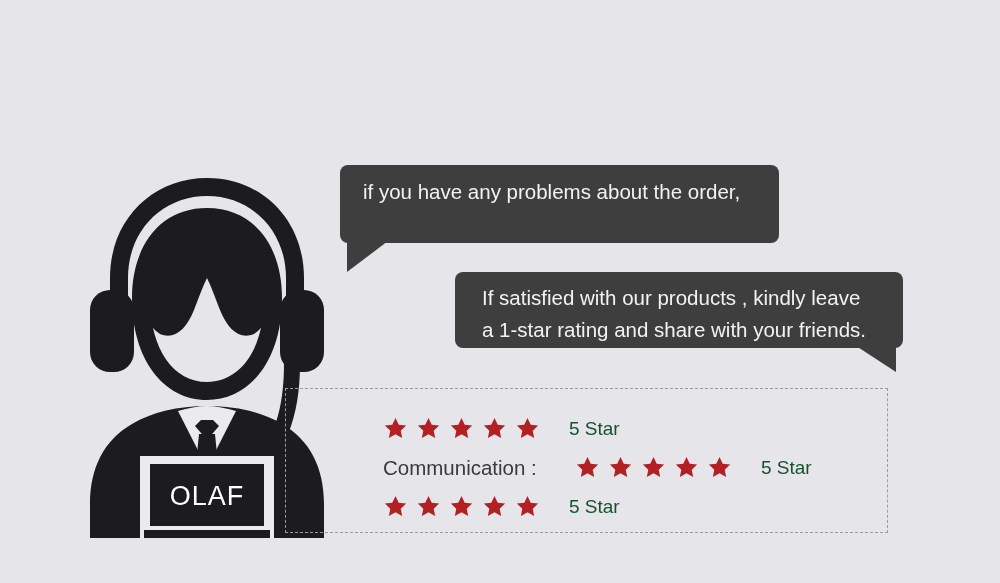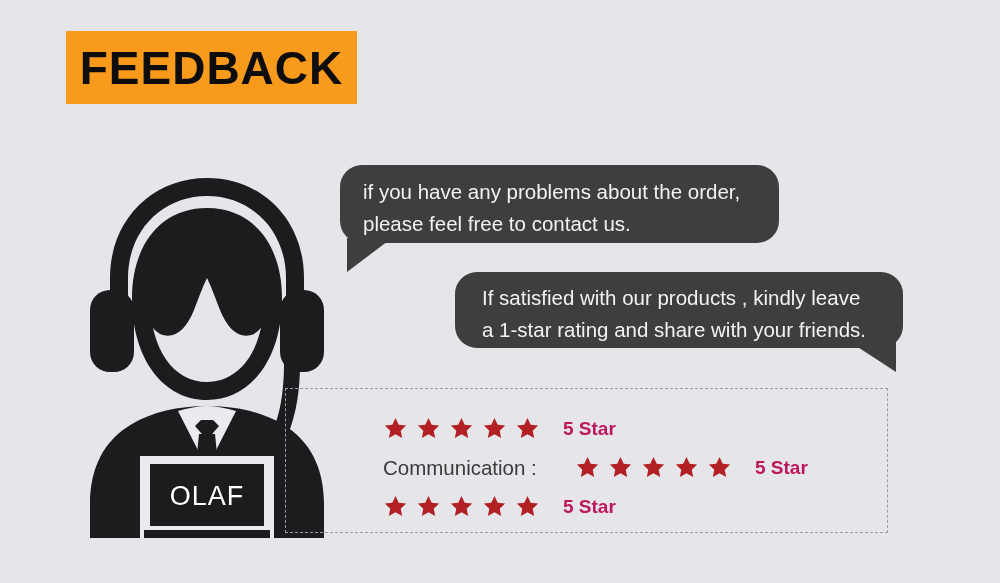--- a/index.html
+++ b/index.html
@@ -50,21 +50,21 @@
     width: 250px;
     height: 370px;
     text-align: right;
   }
   #agent-illustration svg { display: block; }
 
   
   .bubble {
     position: absolute;
     background: #3e3e3e;
-    border-radius: 22px;
+    border-radius: 8px;
     box-sizing: border-box;
     color: #ffffff;
   }
   .bubble .bubble-line {
     font-family: "Liberation Sans", sans-serif;
     font-size: 20.5px;
     line-height: 32px;
     color: #f2f2f2;
     white-space: nowrap;
   }
@@ -133,35 +133,33 @@
   }
   .rating-stars {
     display: flex;
     align-items: center;
     gap: 8px;
     width: 174px;
   }
   .rating-stars svg { display: block; }
   .rating-value {
     font-family: "Liberation Sans", sans-serif;
-    font-weight: bold;
+    font-weight: normal;
     font-size: 19px;
-    color: #be185d;
+    color: #14532d;
     white-space: nowrap;
     padding-left: 6px;
+    margin-left: 6px;
   }
 </style>
 </head>
 <body>
 
 <div id="page">
 
-  <div id="feedback-banner">
-    <span class="banner-text">FEEDBACK</span>
-  </div>
 
   <div id="agent-illustration">
     <svg width="250" height="370" viewBox="0 0 250 370" xmlns="http://www.w3.org/2000/svg">
       <g>
 
         <path d="M125 10
                  C 70 10, 28 52, 28 110
                  L 28 150
                  L 46 150
                  L 46 110
@@ -232,21 +230,20 @@
 
         <rect x="62" y="362" width="126" height="12" fill="#1c1c1e"></rect>
         <text x="125" y="337" text-anchor="middle" font-family="Liberation Sans, sans-serif" font-size="27" font-weight="400" letter-spacing="1" fill="#ffffff">OLAF</text>
       </g>
     </svg>
   </div>
 
   <div id="bubble-one-tail" class="tail"></div>
   <div id="bubble-one" class="bubble">
     <div class="bubble-line">if you have any problems about the order,</div>
-    <div class="bubble-line">please feel free to contact us.</div>
   </div>
 
   <div id="bubble-two-tail" class="tail"></div>
   <div id="bubble-two" class="bubble">
     <div class="bubble-line">If satisfied with our products , kindly leave</div>
     <div class="bubble-line">a 1-star rating and share with your friends.</div>
   </div>
 
   <div id="ratings-panel"></div>
 

